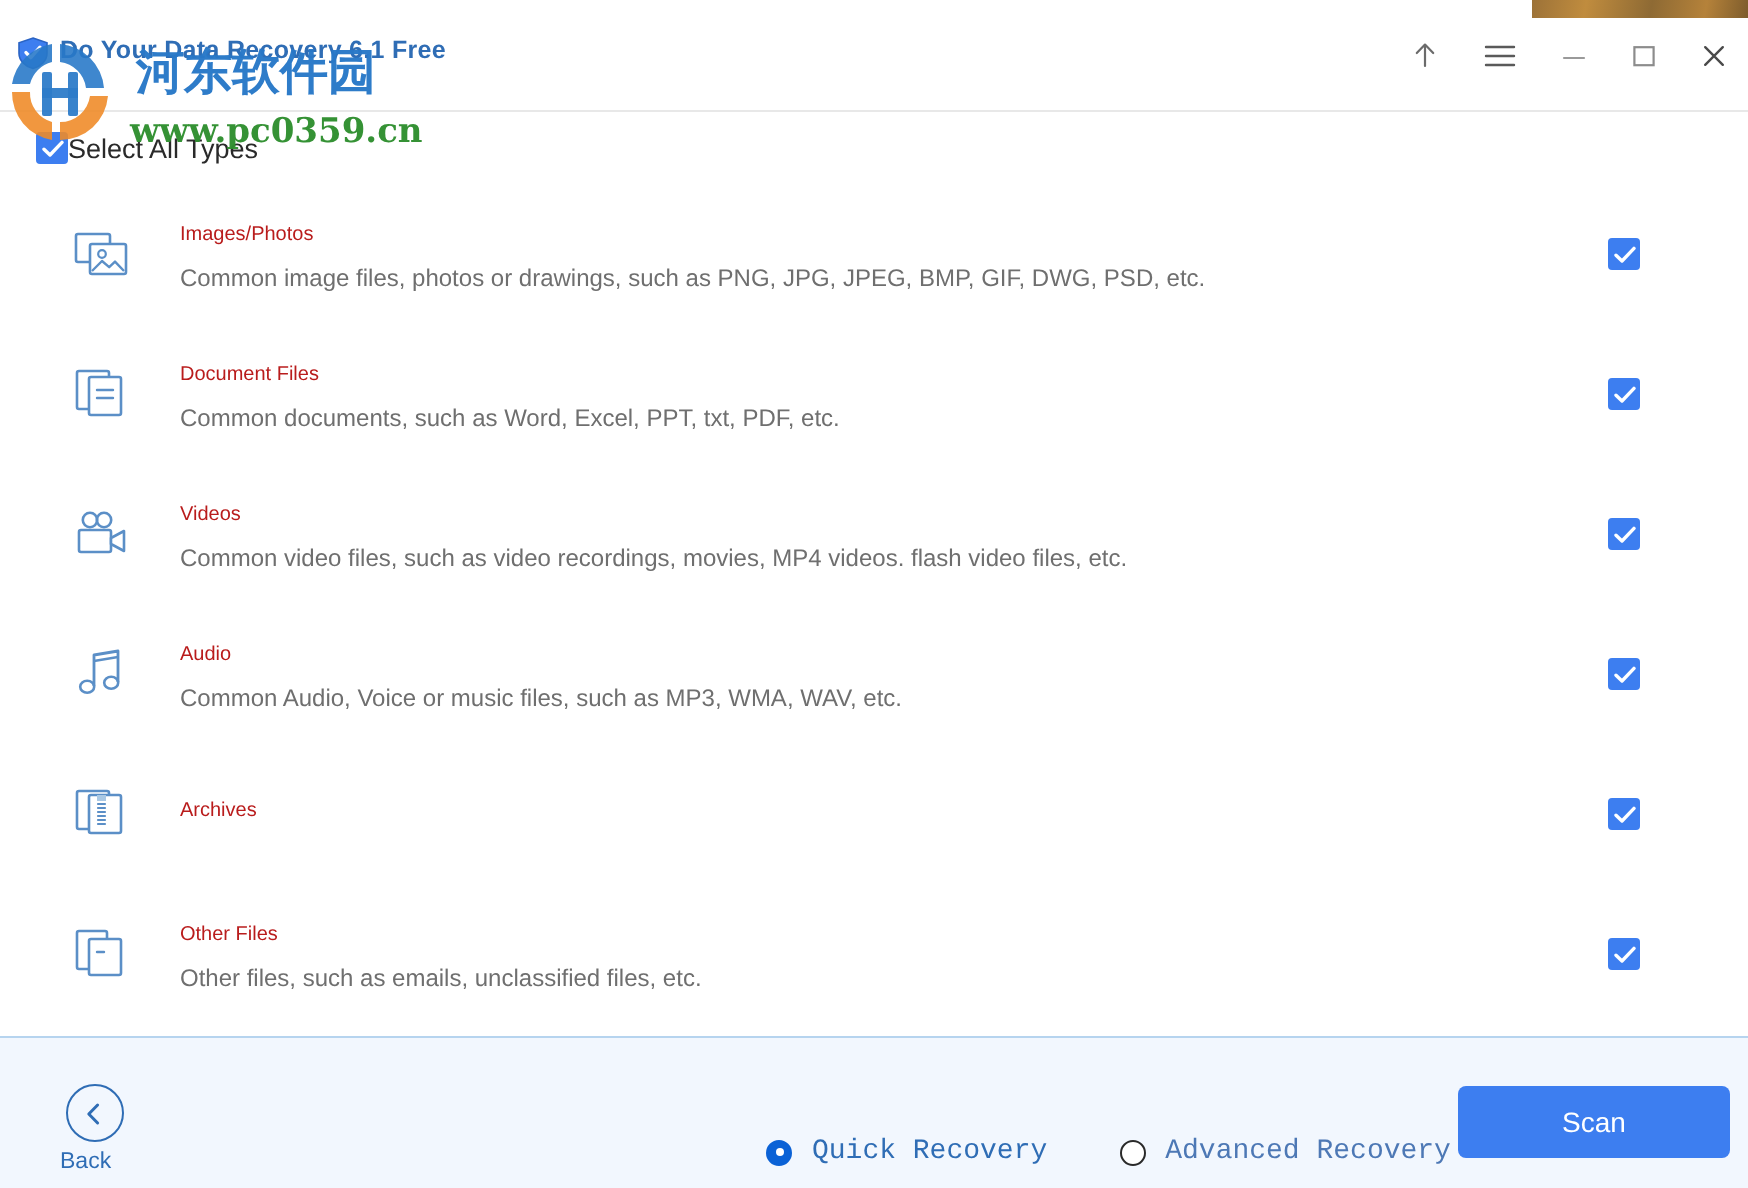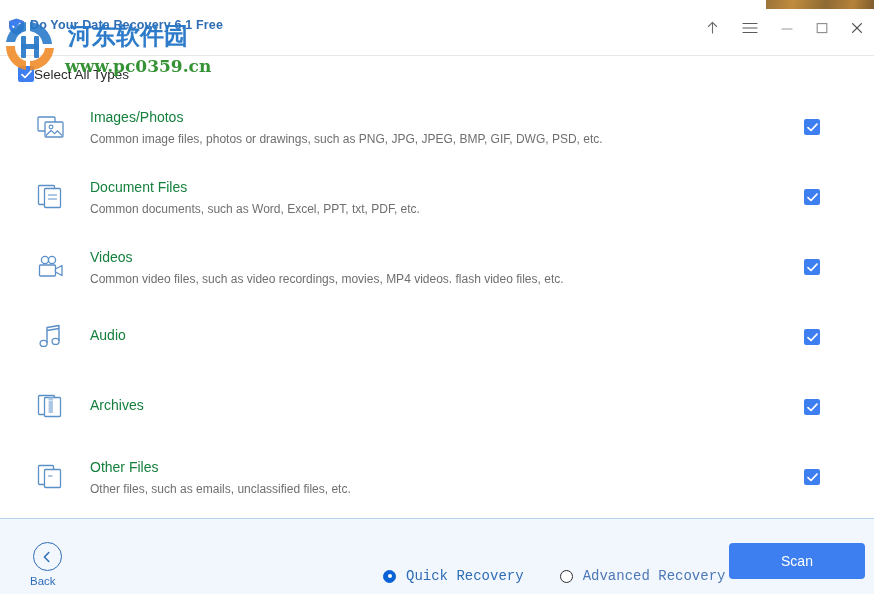--- a/index.html
+++ b/index.html
@@ -160,22 +160,22 @@
     justify-content: center;
     color: #5b8fc7;
   }
   .row-icon svg { display: block; }
   .row-text {
     flex: 1 1 auto;
     padding-left: 22px;
     min-width: 0;
   }
   .row-title {
-    font-size: 14px;
-    color: #15803d;
+    font-size: 10px;
+    color: #b91c1c;
     line-height: 19px;
     margin-bottom: 4px;
   }
   .row-desc {
     font-size: 12px;
     color: #6f6f6f;
     line-height: 16px;
     white-space: nowrap;
     overflow: hidden;
     text-overflow: ellipsis;
@@ -430,20 +430,21 @@
       <div class="row-icon">
         <svg width="30" height="30" viewBox="0 0 30 30">
           <path d="M11 21 V5.5 L23 3.5 V19" fill="none" stroke="#5b8fc7" stroke-width="1.4" stroke-linejoin="round"></path>
           <path d="M11 8.5 L23 6.5" fill="none" stroke="#5b8fc7" stroke-width="1.3"></path>
           <ellipse cx="7.6" cy="21.4" rx="3.5" ry="3" fill="none" stroke="#5b8fc7" stroke-width="1.3"></ellipse>
           <ellipse cx="19.6" cy="19.4" rx="3.5" ry="3" fill="none" stroke="#5b8fc7" stroke-width="1.3"></ellipse>
         </svg>
       </div>
       <div class="row-text">
         <div class="row-title">Audio</div>
+        <div class="row-desc">Common Audio, Voice or music files, such as MP3, WMA, WAV, etc.</div>
       </div>
       <div class="row-cb-wrap">
         <div class="cb">
           <svg width="11" height="9" viewBox="0 0 11 9">
             <path d="M1 4.6 L4 7.5 L10 1.2" fill="none" stroke="#ffffff" stroke-width="1.7" stroke-linecap="round" stroke-linejoin="round"></path>
           </svg>
         </div>
       </div>
     </div>
 

